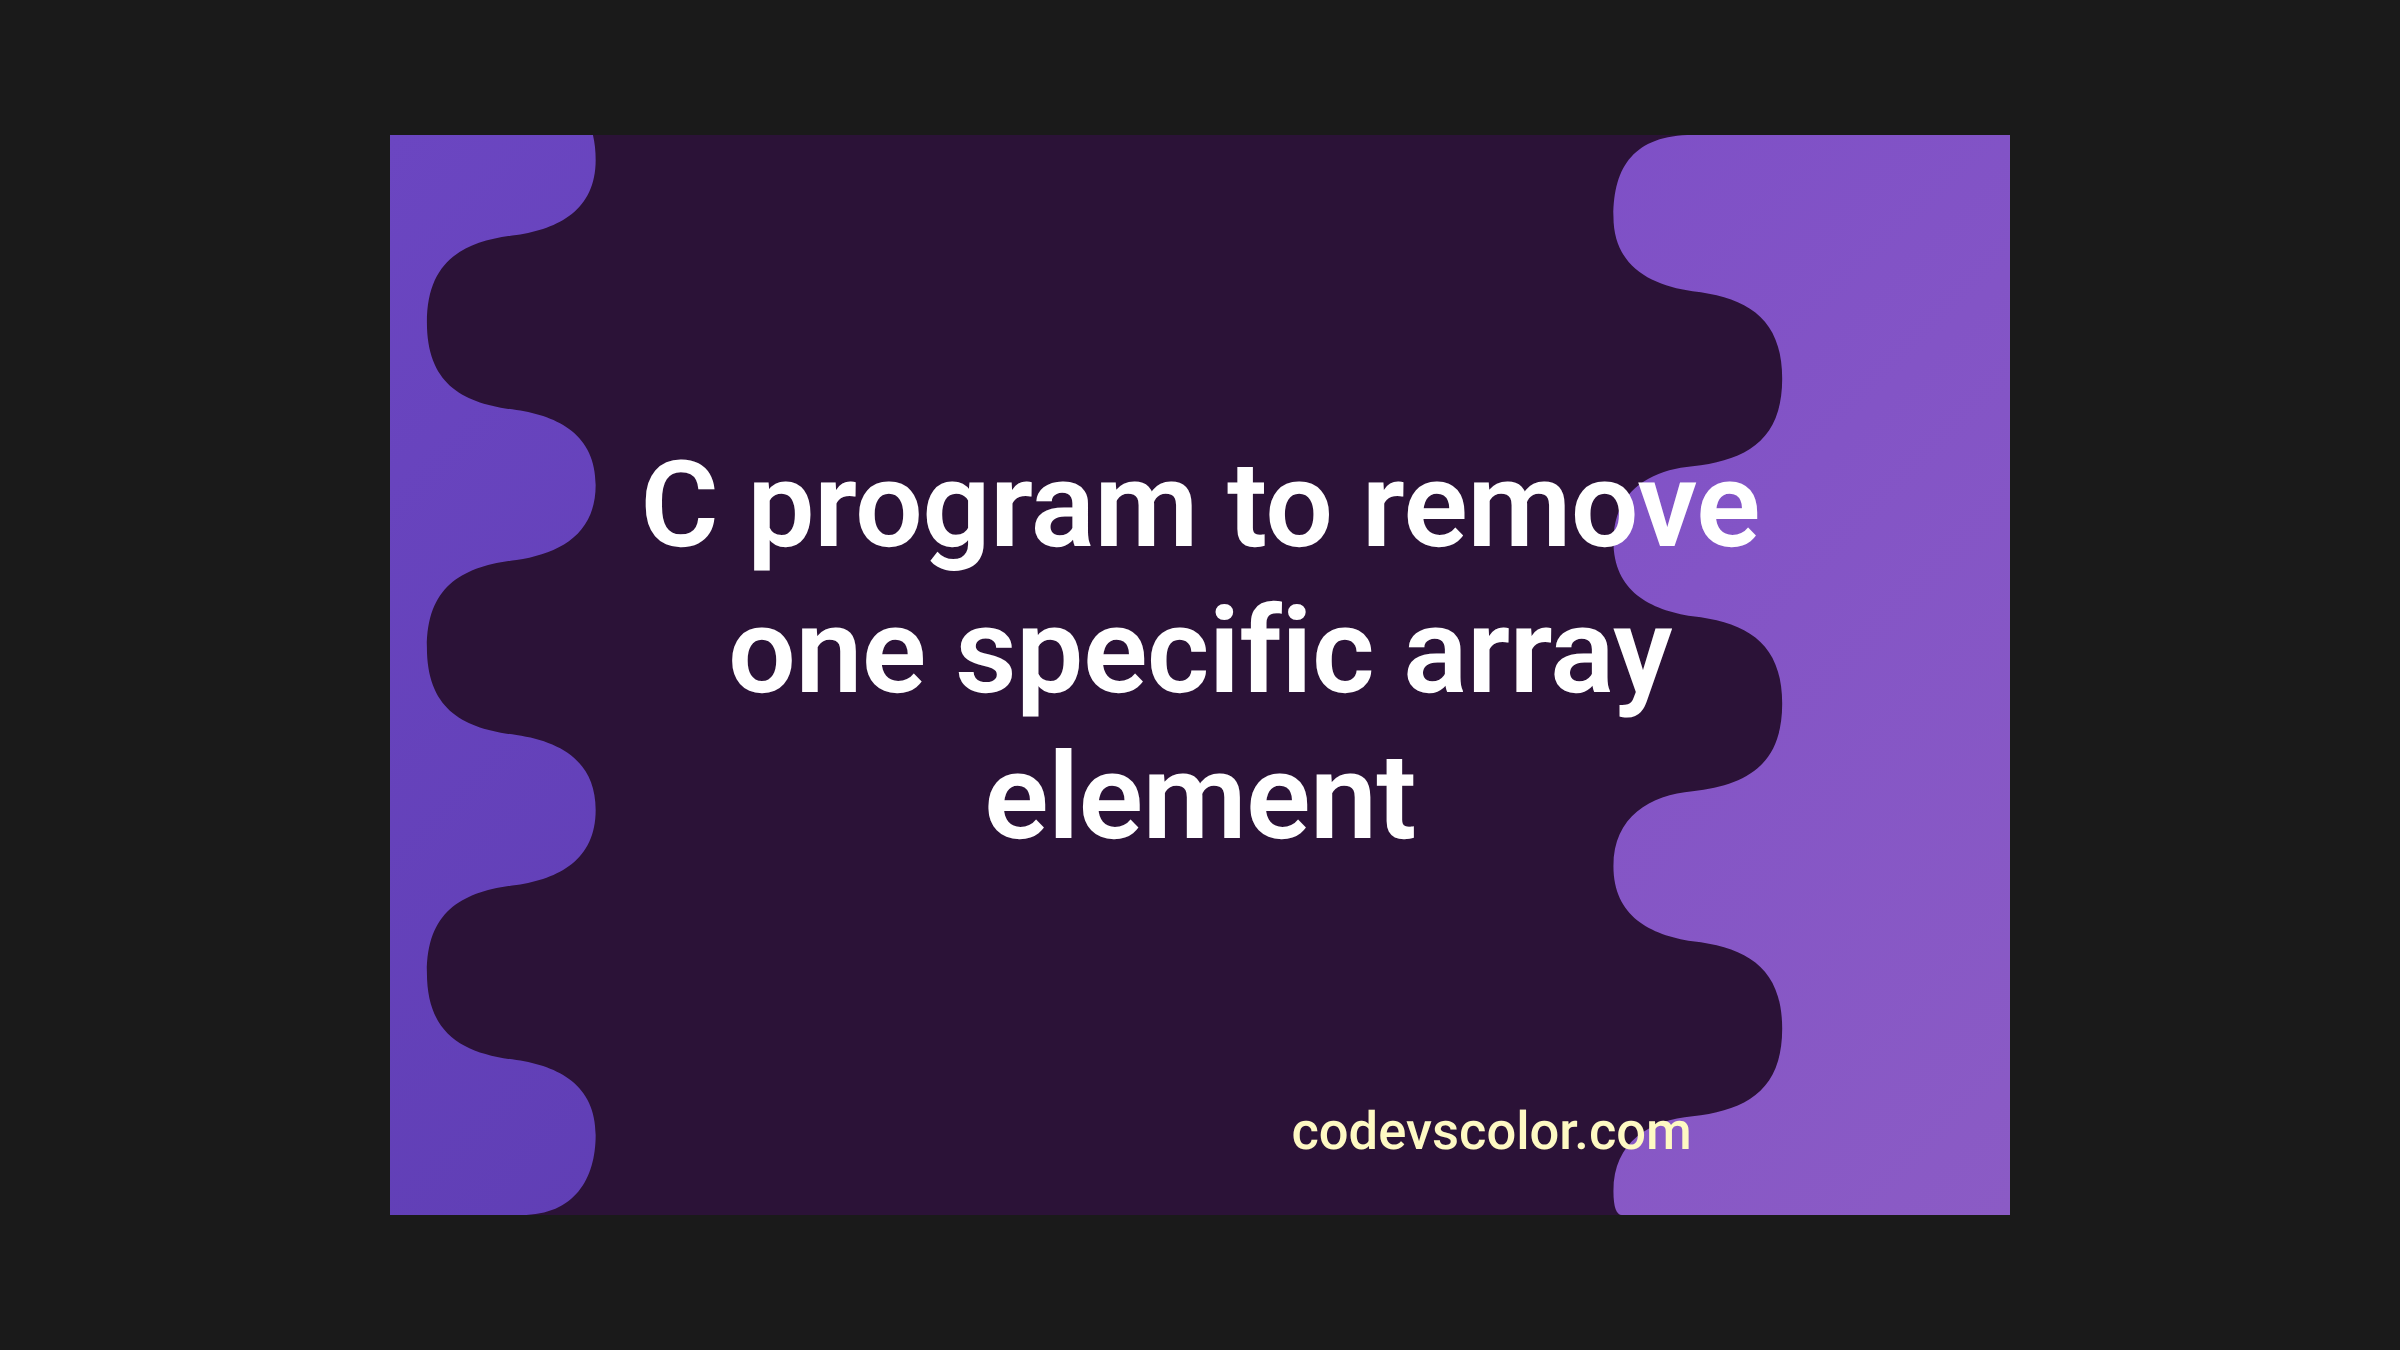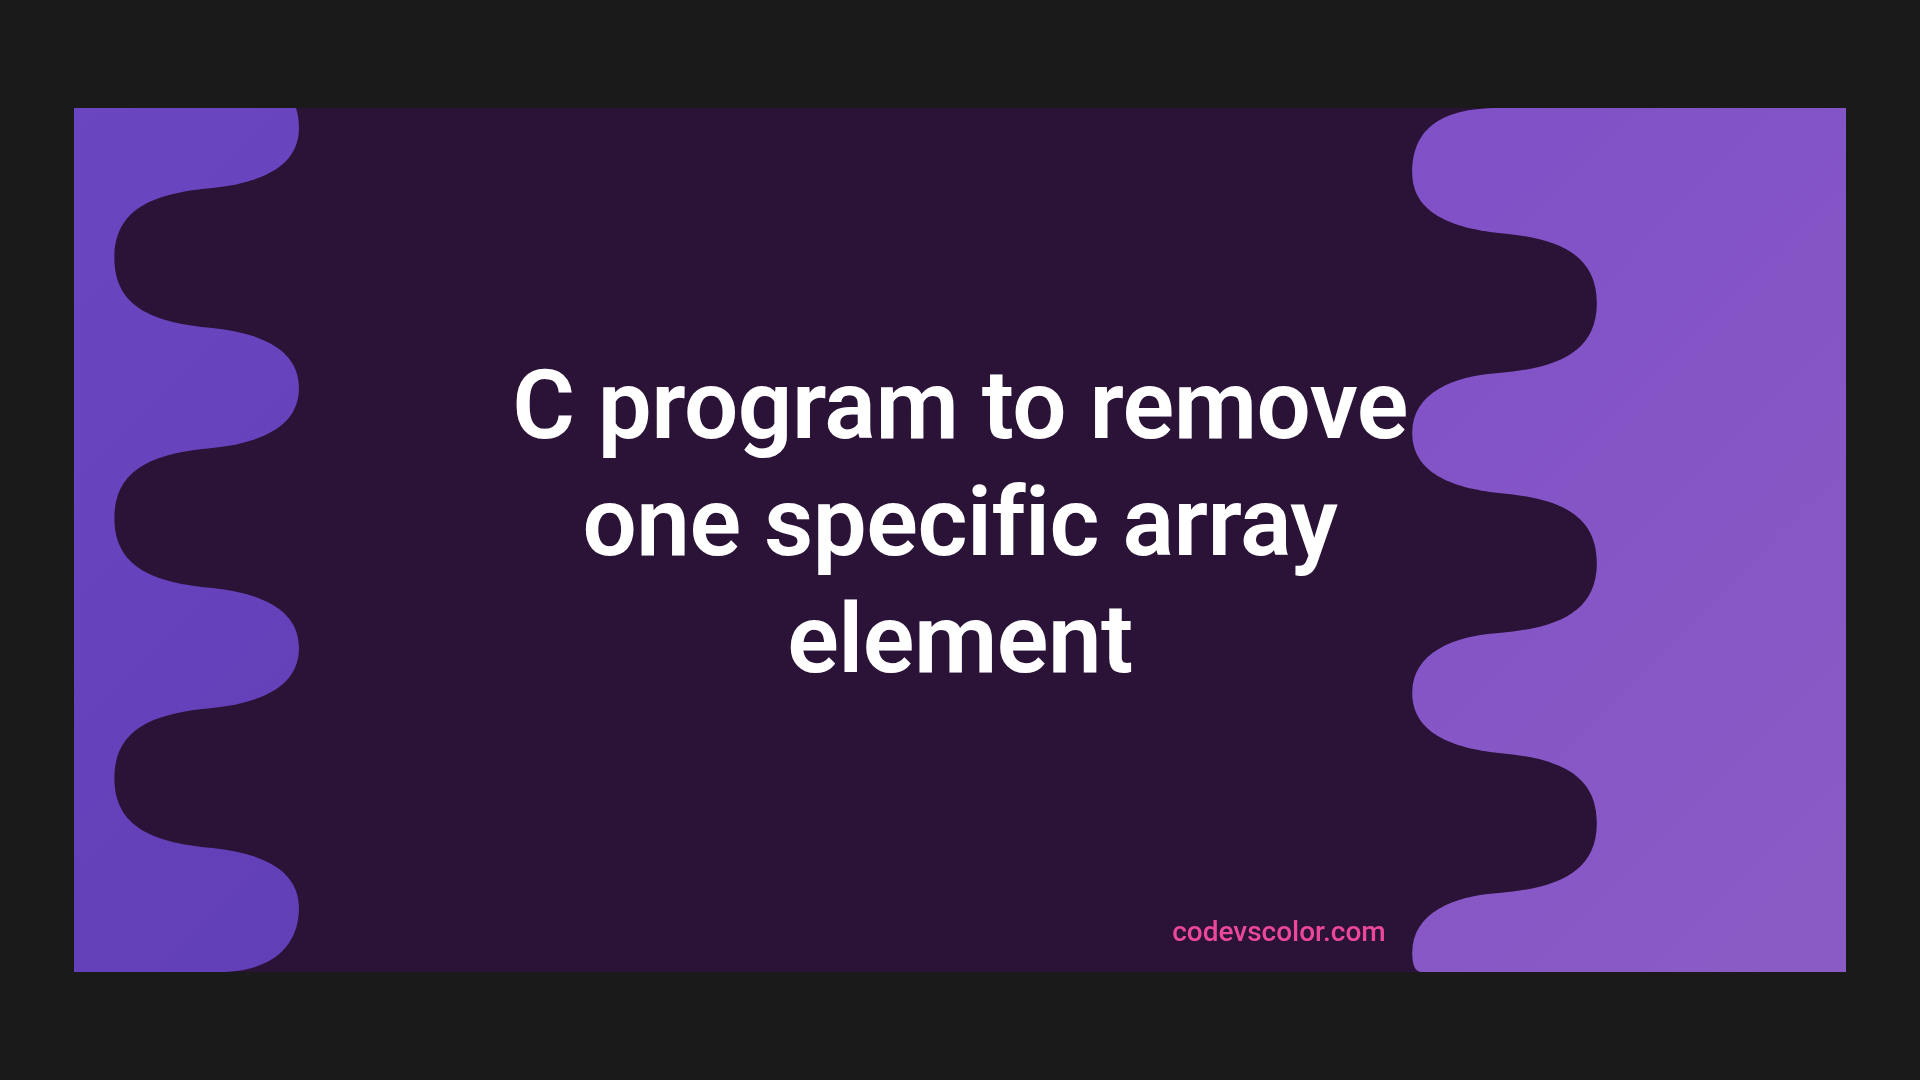--- a/index.html
+++ b/index.html
@@ -6,21 +6,21 @@
   body {
     width: 1920px;
     height: 1080px;
     display: flex;
     align-items: center;
     justify-content: center;
     background: #1a1a1a;
     overflow: hidden;
   }
   .canvas {
-    width: 1772px;
+    width: 1296px;
     height: 864px;
     position: relative;
     overflow: hidden;
   }
   .bg-left, .bg-right {
     position: absolute;
     top: 0;
     height: 100%;
   }
   .bg-left {
@@ -48,27 +48,27 @@
     text-align: center;
     color: #ffffff;
     font-family: -apple-system, BlinkMacSystemFont, "Segoe UI", Roboto, Helvetica, Arial, sans-serif;
     font-weight: 600;
     font-size: 96px;
     line-height: 1.22;
     letter-spacing: -0.5px;
   }
   .watermark {
     position: absolute;
-    bottom: 24px;
+    bottom: 42px;
     right: 32%;
     transform: translateX(50%);
-    color: #ec4899;
+    color: #fef9c3;
     font-family: -apple-system, BlinkMacSystemFont, "Segoe UI", Roboto, Helvetica, Arial, sans-serif;
     font-weight: 500;
-    font-size: 28px;
+    font-size: 42px;
   }
 </style>
 </head>
 <body>
 
 <div class="canvas">
   <div class="bg-left"></div>
   <div class="bg-right"></div>
 
   <svg class="blob" viewBox="0 0 1536 864" preserveAspectRatio="none">

